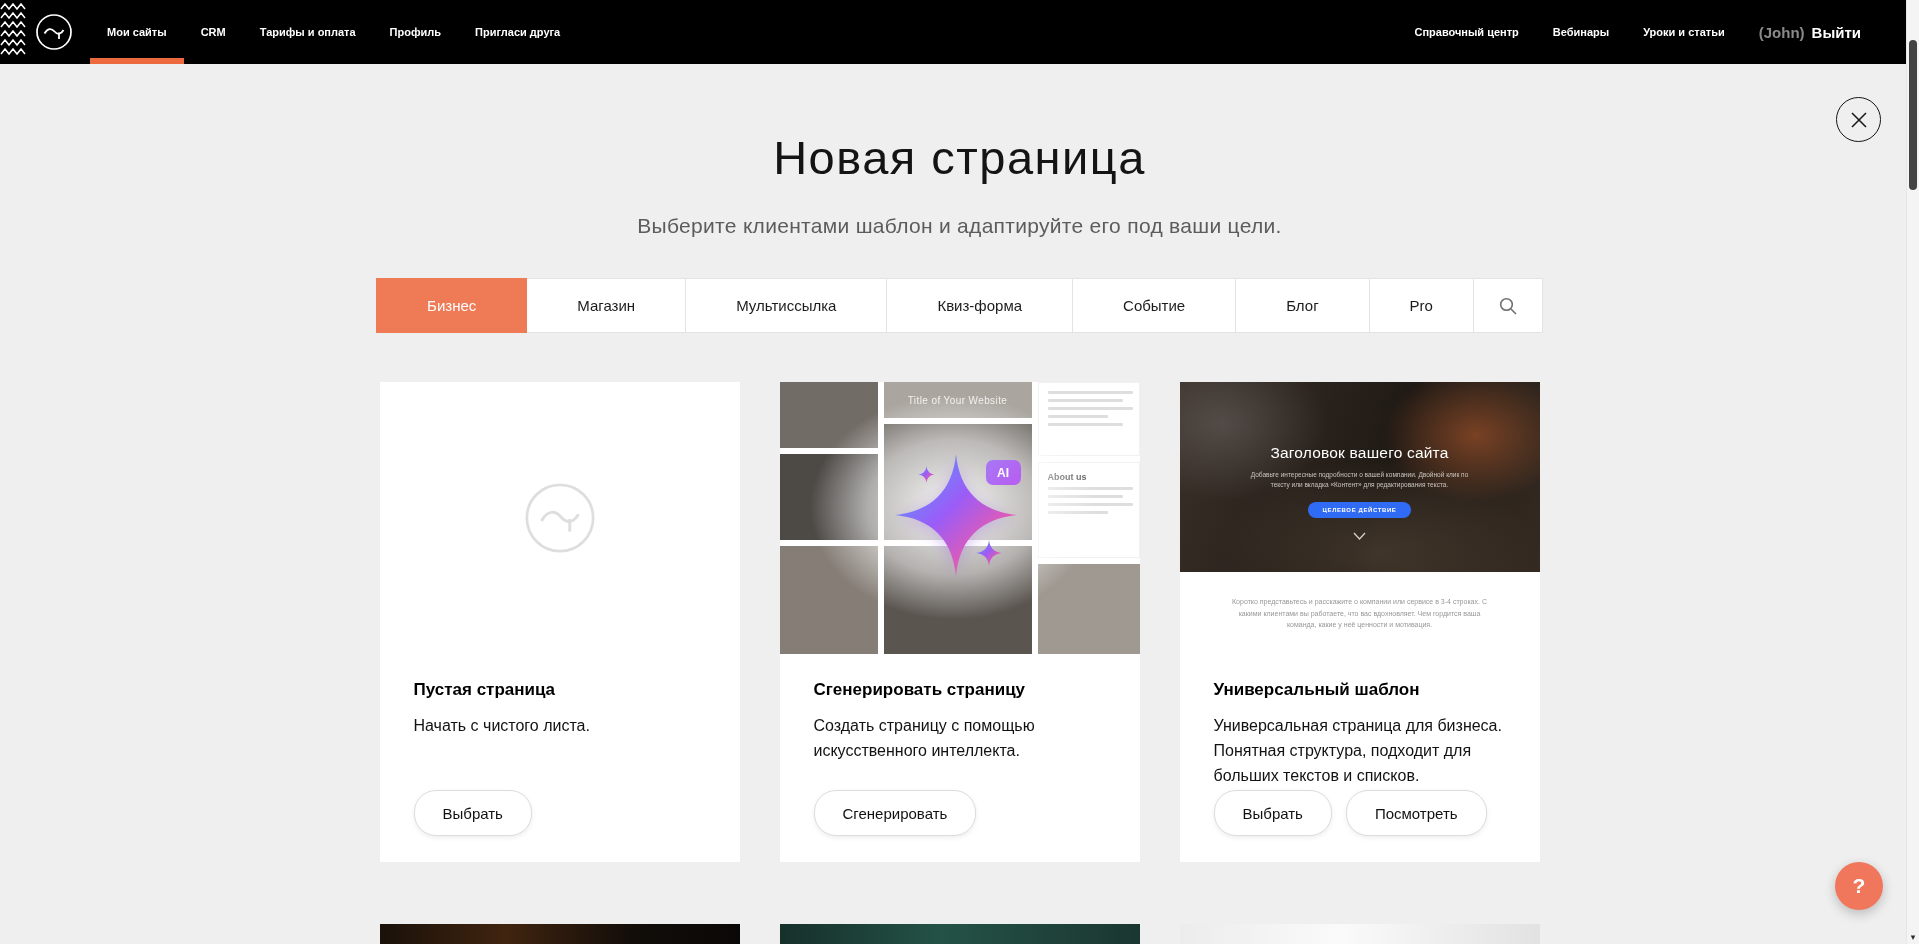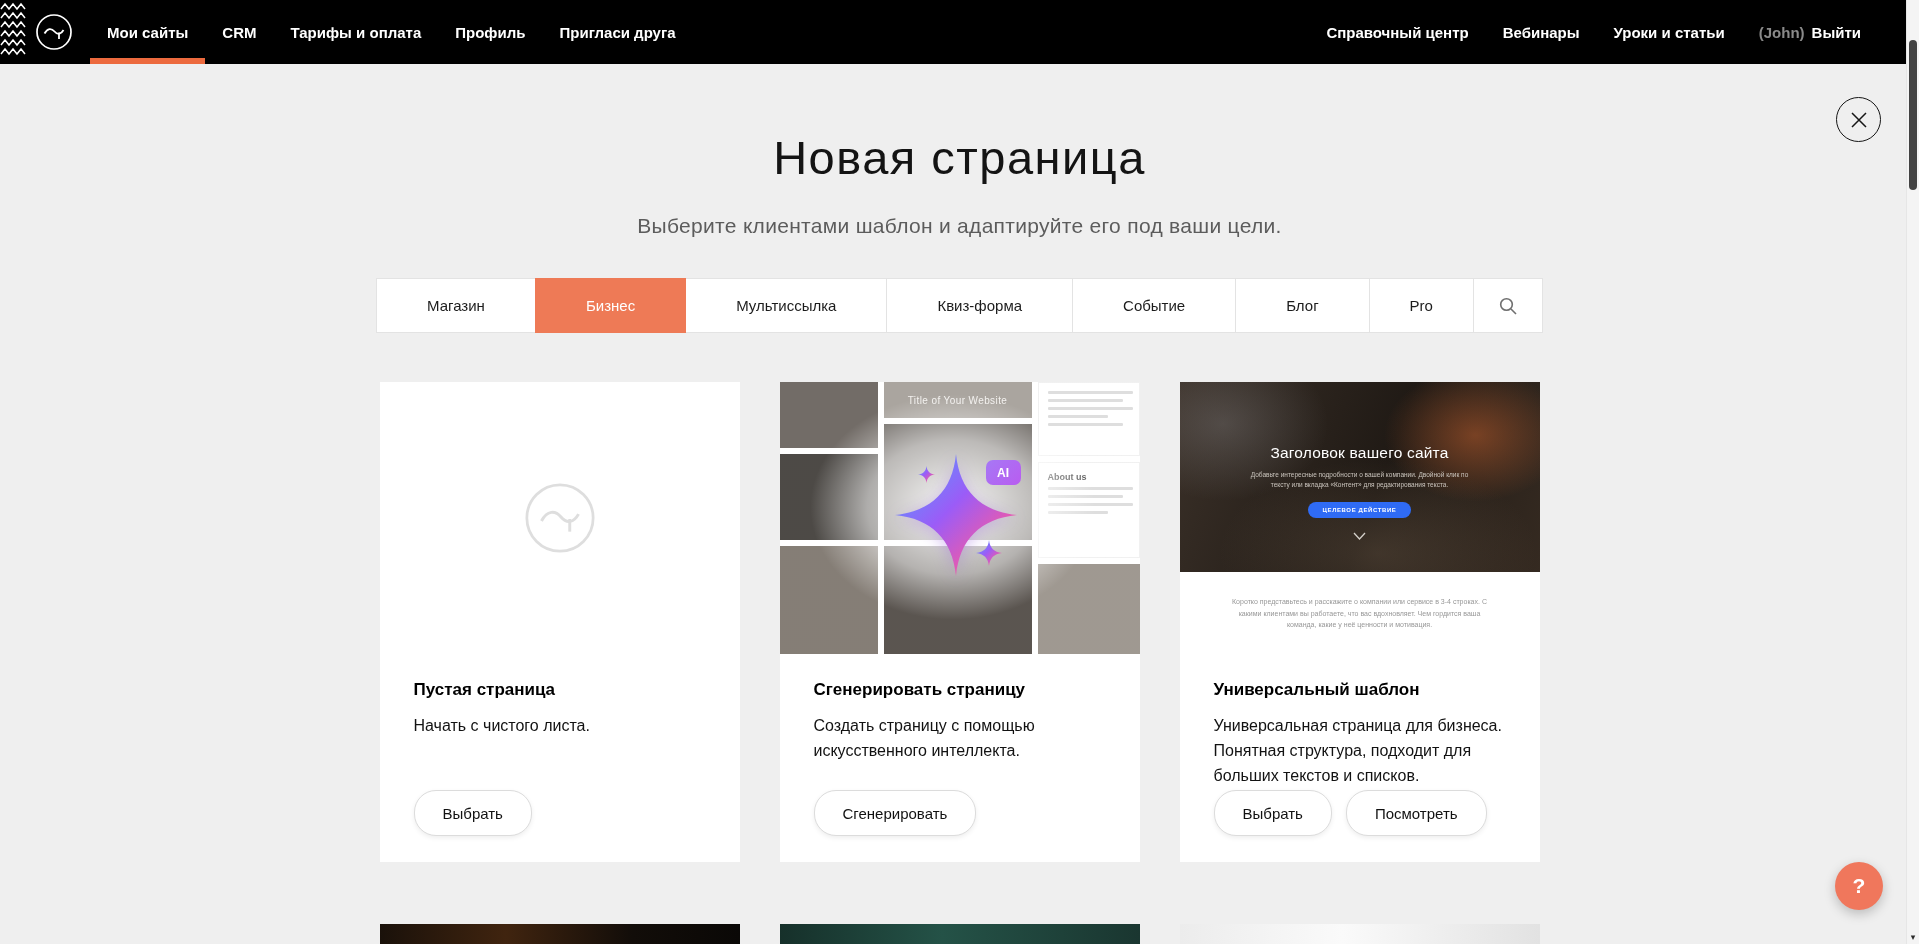--- a/index.html
+++ b/index.html
@@ -15,21 +15,21 @@
   .navbar {
     height: 64px; background: #000;
     display: flex; align-items: stretch;
     padding-right: 58px;
   }
   .zigzag { flex: 0 0 26px; display:flex; align-items:center; justify-content:center; }
   .logo-wrap { display:flex; align-items:center; margin: 0 16px 0 8px; cursor:pointer; }
   .nav-left, .nav-right { display: flex; align-items: stretch; }
   .nav-item {
     display:flex; align-items:center; padding: 0 17px;
-    color:#fff; font-size:15px; font-weight:bold; cursor:pointer;
+    color:#fff; font-size:11px; font-weight:bold; cursor:pointer;
     position:relative; white-space:nowrap;
   }
   .nav-item.active::after {
     content:""; position:absolute; left:0; right:0; bottom:0; height:6px;
     background:#ec6a3e;
   }
   .nav-spacer { flex:1; }
   .nav-user {
     display:flex; align-items:center; gap:7px; padding-left:17px;
     font-size:15px; font-weight:bold; cursor:pointer; white-space:nowrap;
@@ -198,22 +198,22 @@
 <button class="close-btn">
   <svg width="18" height="18" viewBox="0 0 18 18">
     <path d="M2 2 L16 16 M16 2 L2 16" stroke="#161616" stroke-width="1.5" fill="none"></path>
   </svg>
 </button>
 
 <h1 class="page-title">Новая страница</h1>
 <div class="page-subtitle">Выберите клиентами шаблон и адаптируйте его под ваши цели.</div>
 
 <div class="tabs">
+  <div class="tab active">Бизнес</div>
   <div class="tab">Магазин</div>
-  <div class="tab active">Бизнес</div>
   <div class="tab">Мультиссылка</div>
   <div class="tab">Квиз-форма</div>
   <div class="tab">Событие</div>
   <div class="tab">Блог</div>
   <div class="tab pro">Pro</div>
   <div class="tab search">
     <svg width="20" height="20" viewBox="0 0 20 20">
       <circle cx="8.5" cy="8.5" r="5.8" stroke="#6f6f6f" stroke-width="1.6" fill="none"></circle>
       <path d="M13 13 L18 18" stroke="#6f6f6f" stroke-width="1.6"></path>
     </svg>

